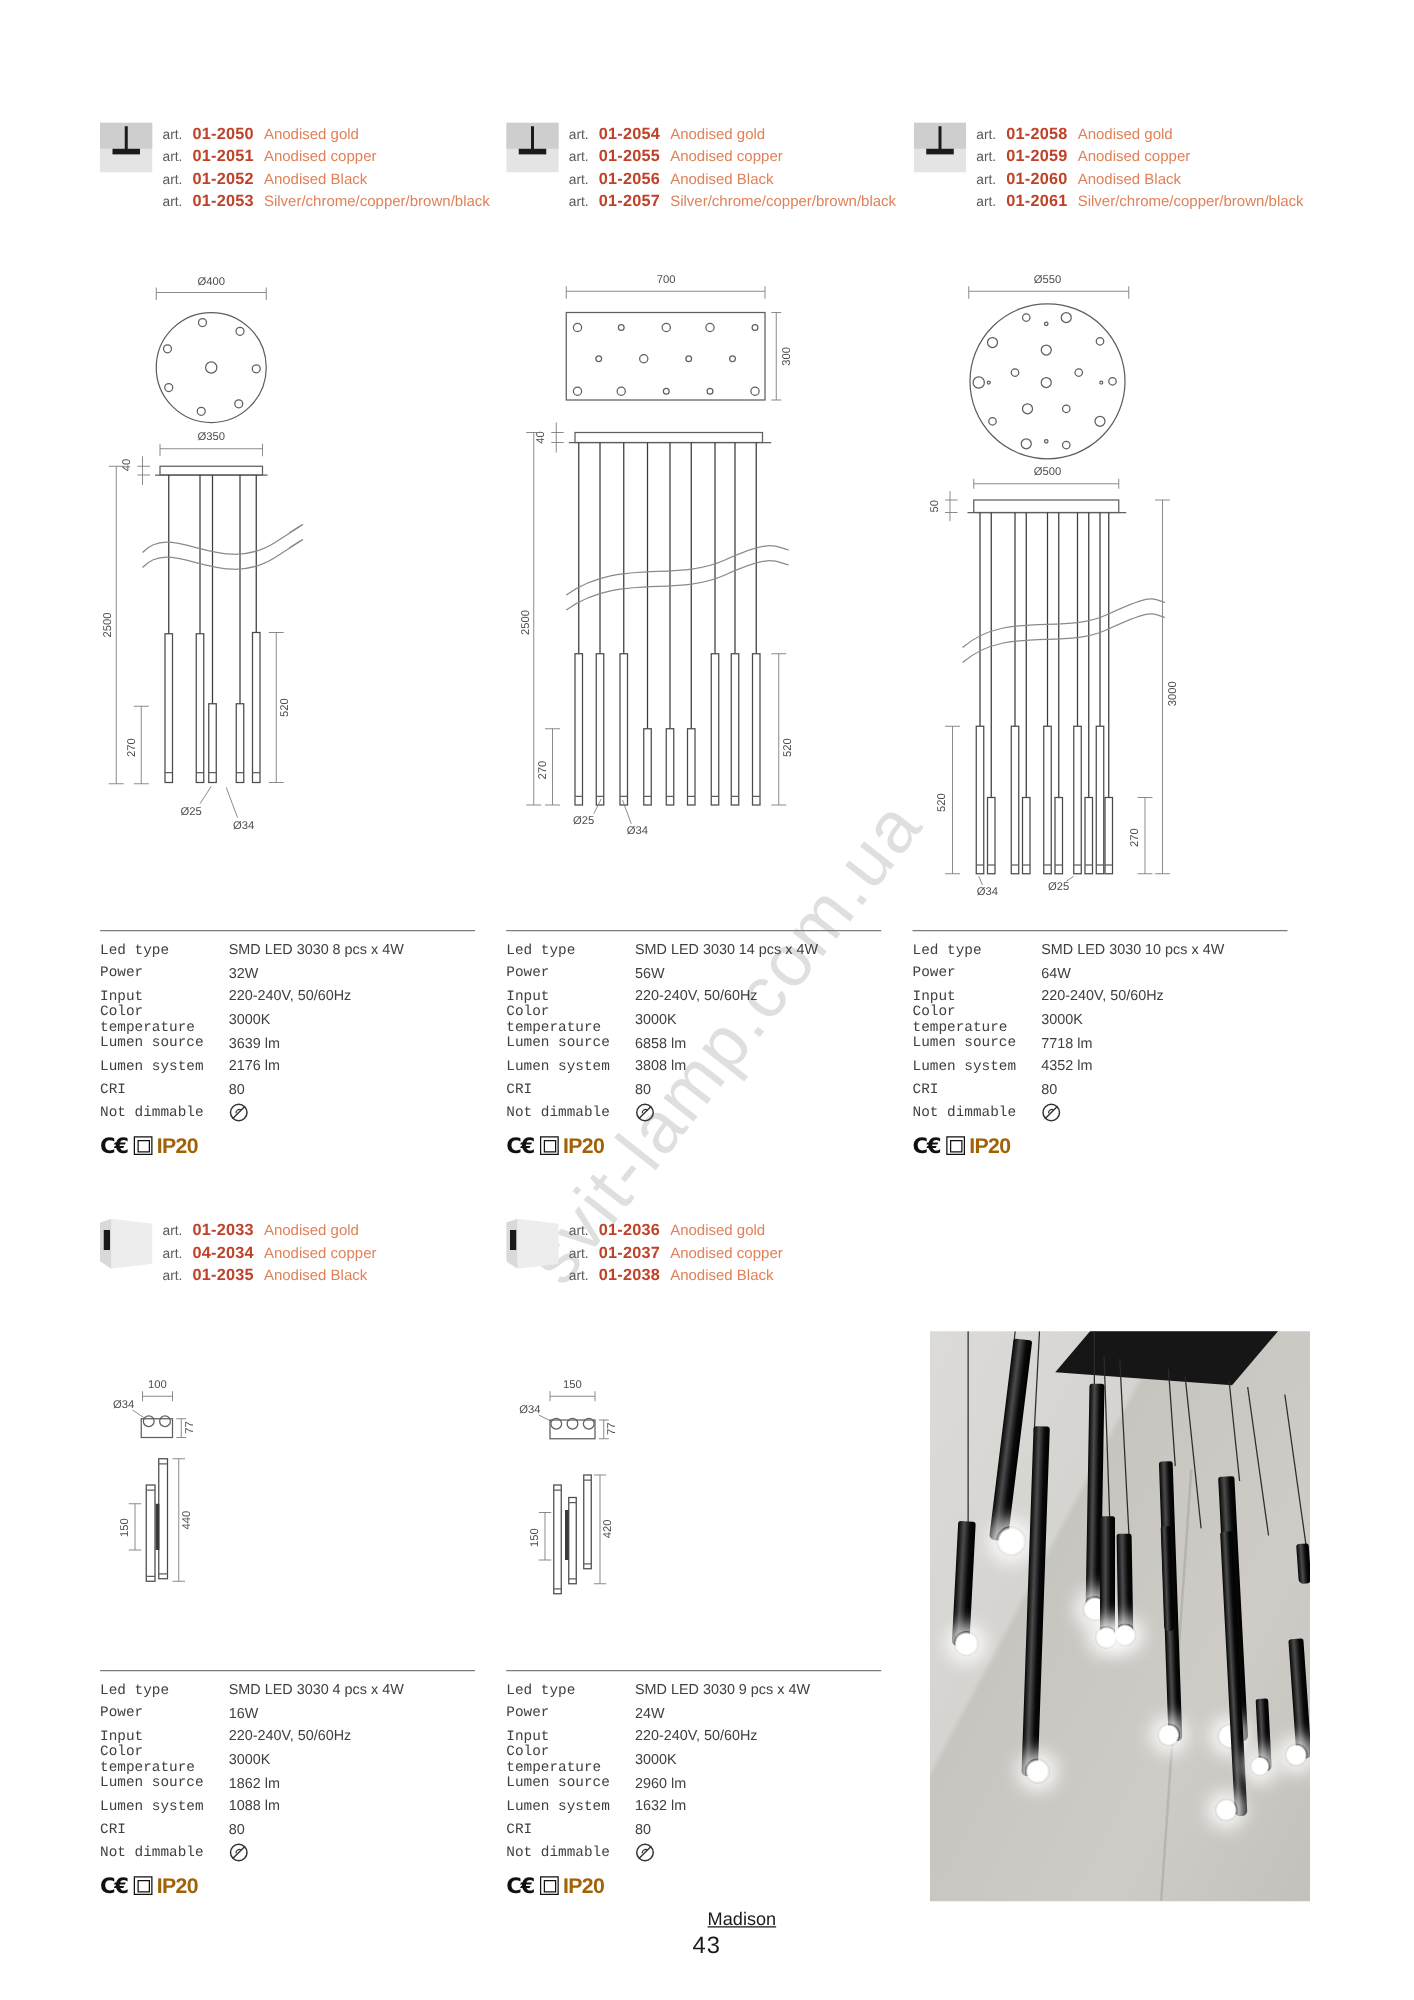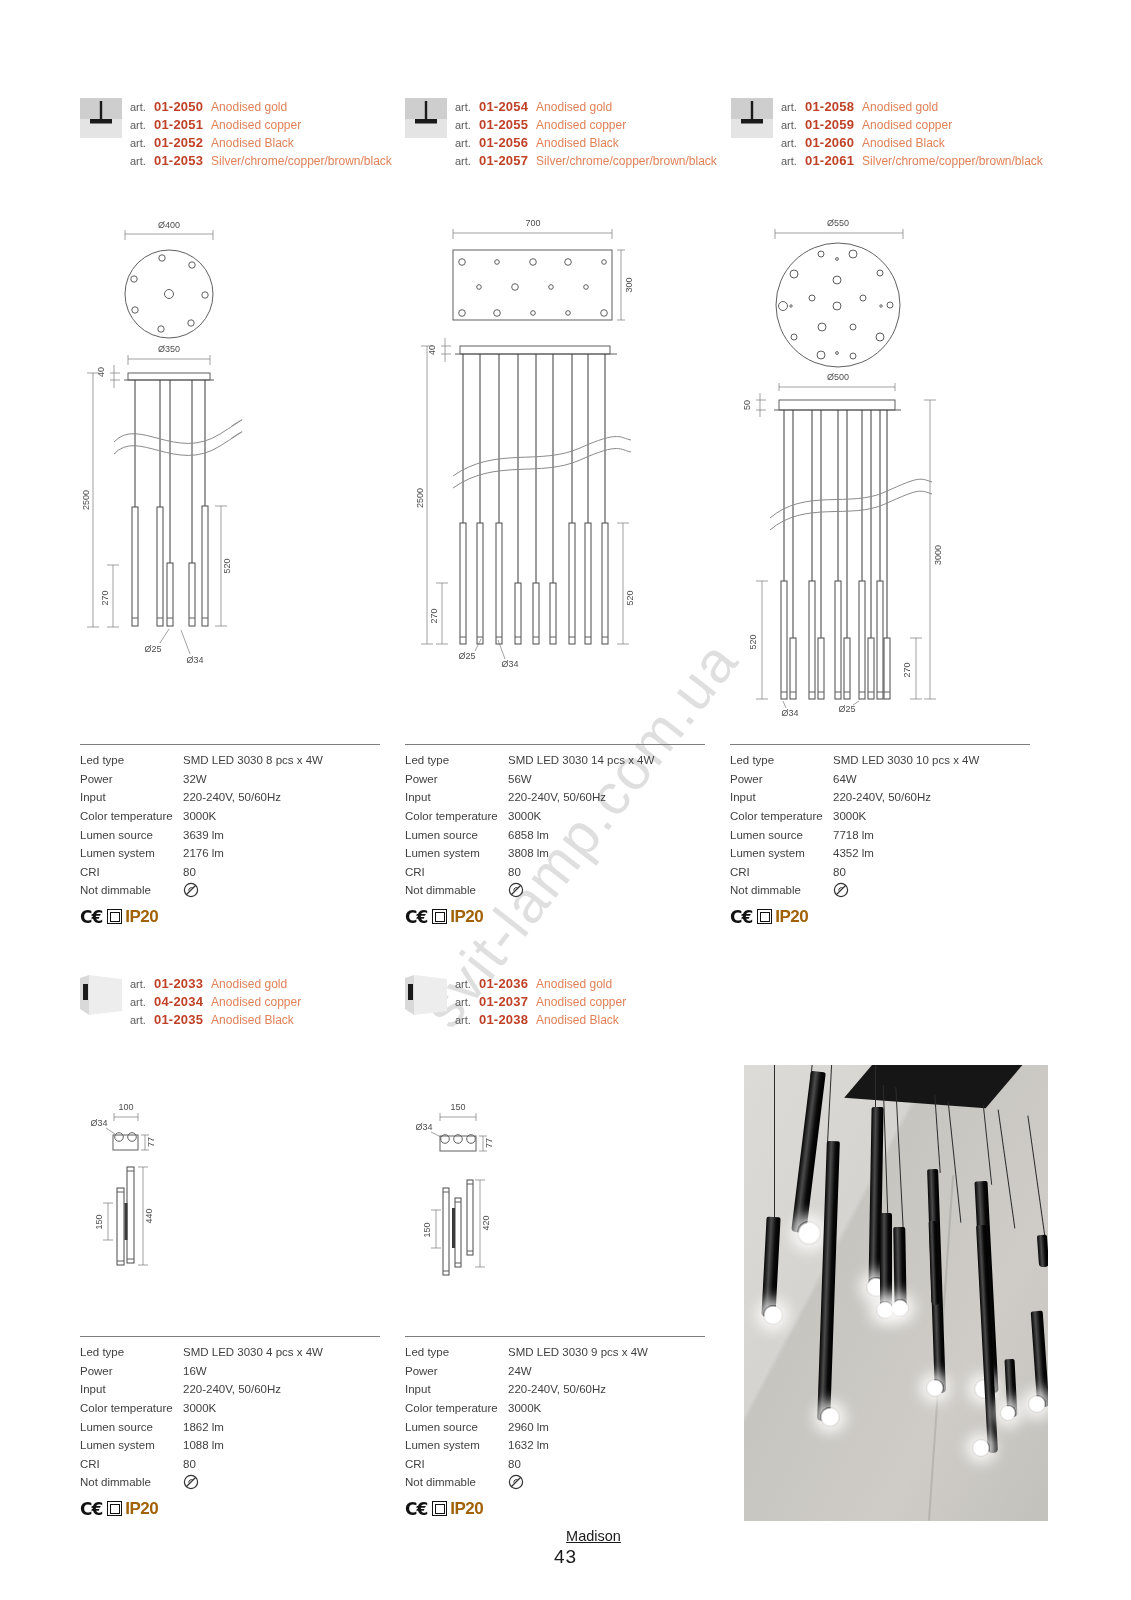--- a/index.html
+++ b/index.html
@@ -16,21 +16,21 @@
   .mount-icon{flex:0 0 auto;margin-right:8px;}
   .art-rows{display:flex;flex-direction:column;}
   .art-row{display:flex;align-items:baseline;height:18px;line-height:18px;white-space:nowrap;}
   .art-prefix{font-size:11px;color:#5a5a5a;width:24px;}
   .art-code{font-size:13px;font-weight:bold;color:#bf4127;margin-right:8px;letter-spacing:.2px;}
   .art-finish{font-size:12px;color:#e08259;}
 
   
   .spec-table{position:absolute;width:300px;border-top:1px solid #7d7d7d;padding-top:6px;}
   .spec-row{display:flex;height:18.6px;align-items:center;font-size:11.5px;color:#3f3f3f;}
-  .spec-label{width:103px;flex:0 0 auto;}
+  .spec-label{width:103px;flex:0 0 auto;font-family:Liberation Mono, monospace;}
   .spec-value{flex:1;}
   .dim-row .spec-value{display:flex;align-items:center;}
   .cert-row{display:flex;align-items:center;margin-top:7px;height:20px;}
   .ce-text{font-size:17px;font-weight:bold;color:#111;letter-spacing:-1px;margin-right:5px;font-family:"DejaVu Sans", sans-serif;}
   .dbl-square{position:relative;width:13px;height:13px;border:1.6px solid #111;display:inline-block;margin-right:3px;}
   .dbl-square::before{content:"";position:absolute;inset:1.6px;border:1.6px solid #111;}
   .ip-text{font-size:17px;font-weight:bold;color:#a16207;letter-spacing:-.5px;}
 
   
   .drawing{position:absolute;}

